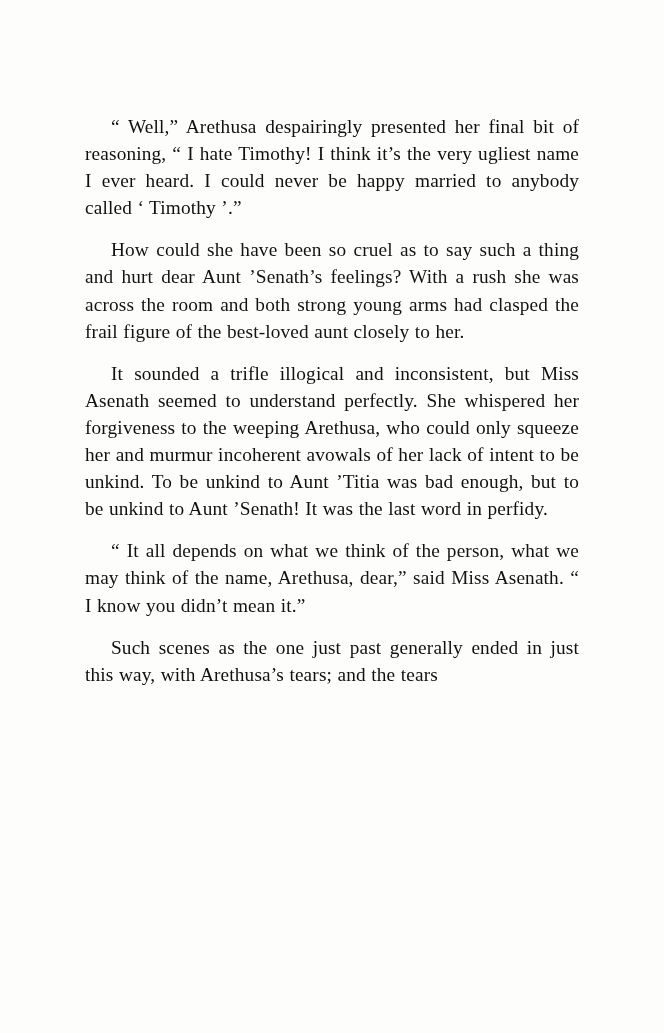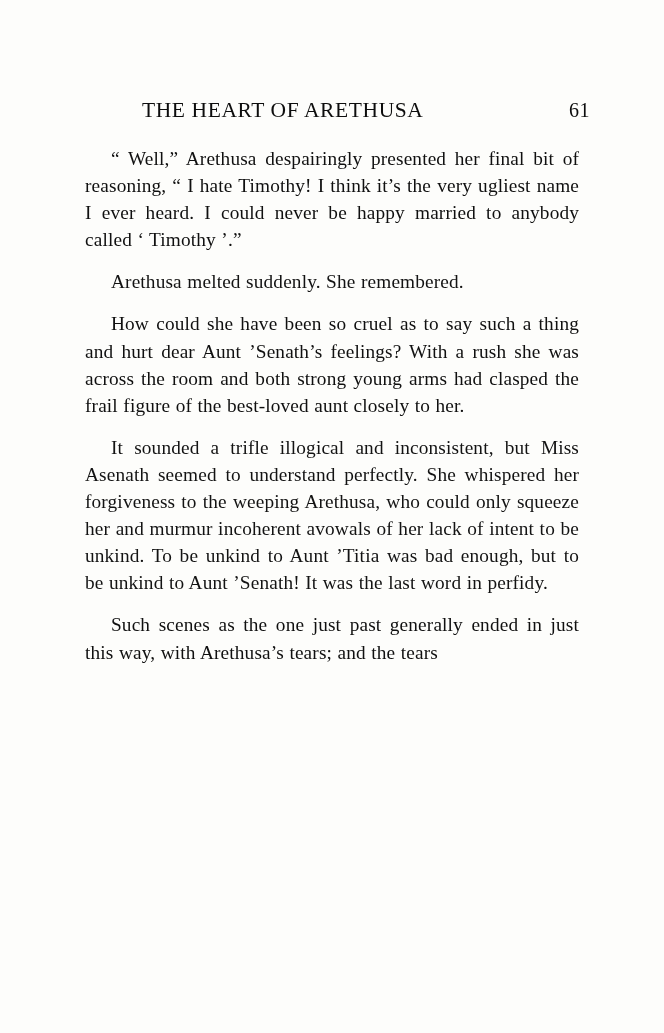--- a/index.html
+++ b/index.html
@@ -62,27 +62,23 @@
   
   .body-text p:nth-child(odd) { color: #101010; }
   .body-text p:nth-child(even) { color: #131313; }
 </style>
 </head>
 <body>
 
 <div class="page">
   <div class="page-inner">
 
-    <div class="running-head">
-      <span class="title">THE HEART OF ARETHUSA</span>
-      <span class="folio">61</span>
-    </div>
 
     <div class="body-text">
       <p>“ Well,” Arethusa despairingly presented her final bit of reasoning, “ I hate Timothy!   I think it’s the very ugliest name I ever heard.   I could never be happy married to anybody called ‘ Timothy ’.”</p>
-      <p>Arethusa melted suddenly.   She remembered.</p>
       <p>How could she have been so cruel as to say such a thing and hurt dear Aunt ’Senath’s feelings?   With a rush she was across the room and both strong young arms had clasped the frail figure of the best-loved aunt closely to her.</p>
       <p>It sounded a trifle illogical and inconsistent, but Miss Asenath seemed to understand perfectly.   She whispered her forgiveness to the weeping Arethusa, who could only squeeze her and murmur incoherent avowals of her lack of intent to be unkind.   To be unkind to Aunt ’Titia was bad enough, but to be unkind to Aunt ’Senath!   It was the last word in perfidy.</p>
+      <p>“ It all depends on what we think of the person, what we may think of the name, Arethusa, dear,” said Miss Asenath.   “ I know you didn’t mean it.”</p>
       <p class="last">Such scenes as the one just past generally ended in just this way, with Arethusa’s tears; and the tears</p>
     </div>
 
   </div>
 </div>
 
 </body></html>

